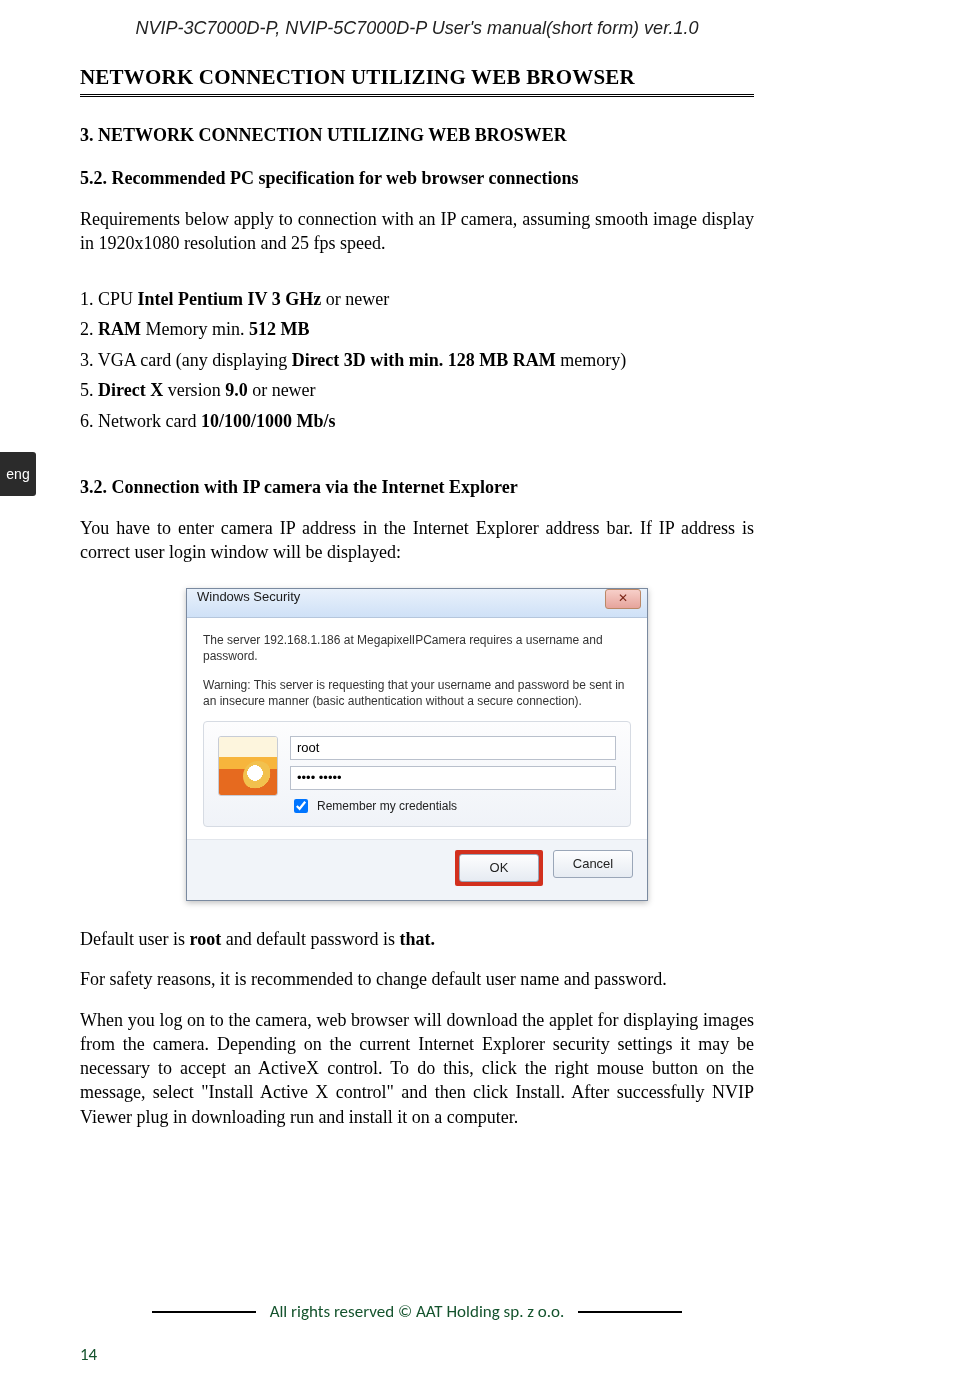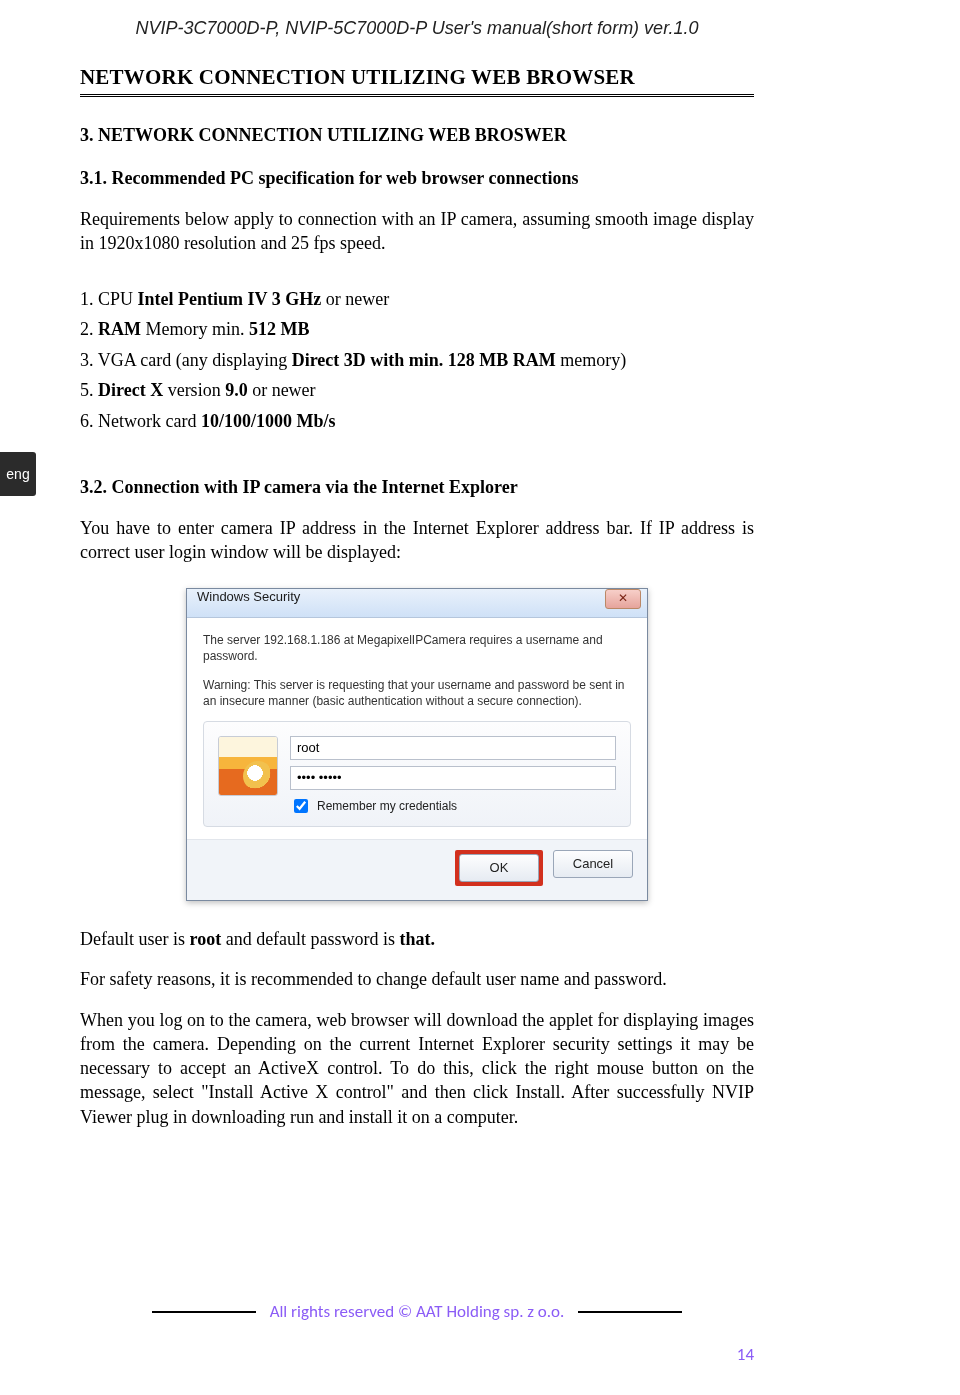--- a/index.html
+++ b/index.html
@@ -207,24 +207,24 @@
     background: #d2301e;
     border-radius: 2px;
     margin-left: 47px;
   }
   
   .page-footer {
     position: absolute;
     left: 80px;
     right: 80px;
     bottom: 30px;
-    text-align: right;
+    text-align: left;
     font-family: Calibri, Arial, sans-serif;
     font-size: 17px;
-    color: #8b5cf6;
+    color: #14532d;
   }
   .page-footer .rule-wrap {
     display: flex;
     align-items: center;
     gap: 14px;
     justify-content: center;
     margin-bottom: 22px;
   }
   .page-footer .short-rule {
     width: 104px;
@@ -240,21 +240,21 @@
 
 <div class="page">
 
   <div class="running-head">NVIP-3C7000D-P, NVIP-5C7000D-P User's manual(short form) ver.1.0</div>
 
   <div class="chapter-title">NETWORK CONNECTION UTILIZING WEB BROWSER</div>
   <hr class="double-rule">
 
   <div class="section-heading">3. NETWORK CONNECTION UTILIZING WEB BROSWER</div>
 
-  <div class="subsection-heading">3.1. Recommended PC specification for web browser connections</div>
+  <div class="subsection-heading">5.2. Recommended PC specification for web browser connections</div>
 
   <p class="body-text">Requirements below apply to connection with an IP camera, assuming smooth image display in 1920x1080 resolution and 25 fps speed.</p>
 
   <ol class="spec">
     <li>
       <span>1. CPU </span><span class="b">Intel Pentium IV 3 GHz</span><span> or newer</span>
     </li>
     <li>
       <span>2. </span><span class="b">RAM</span><span> Memory min. </span><span class="b">512 MB</span>
     </li>

